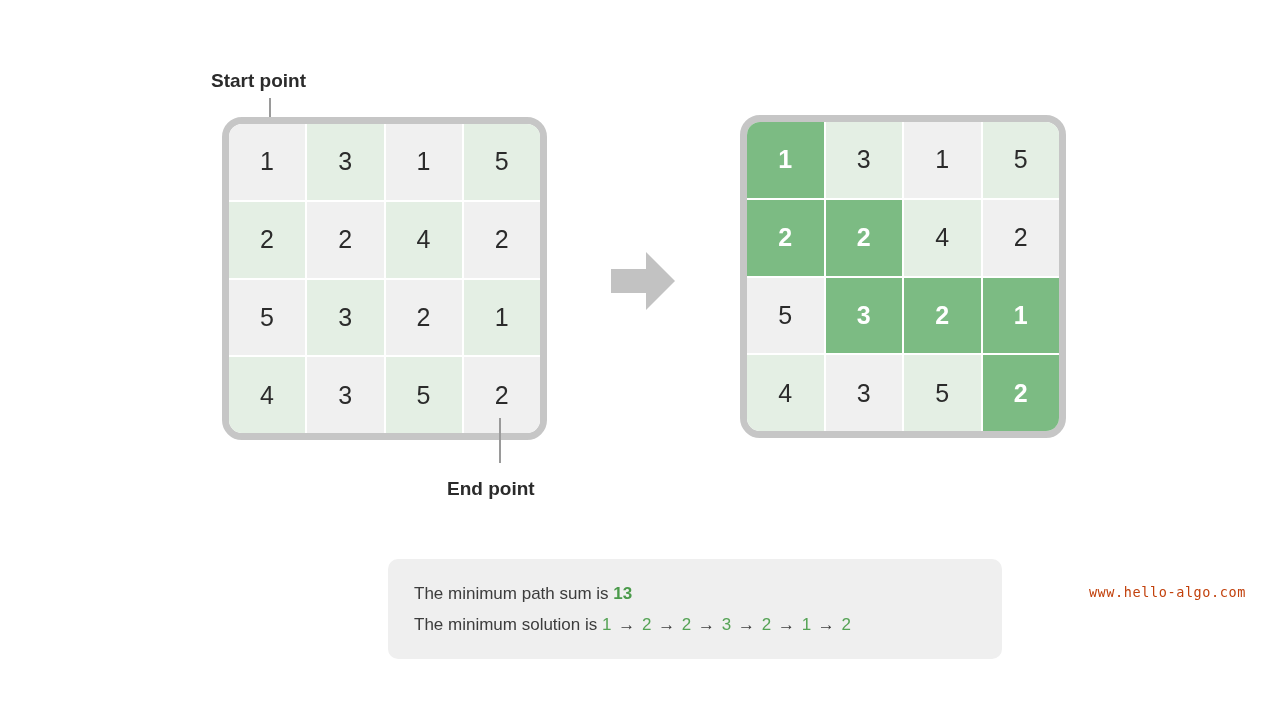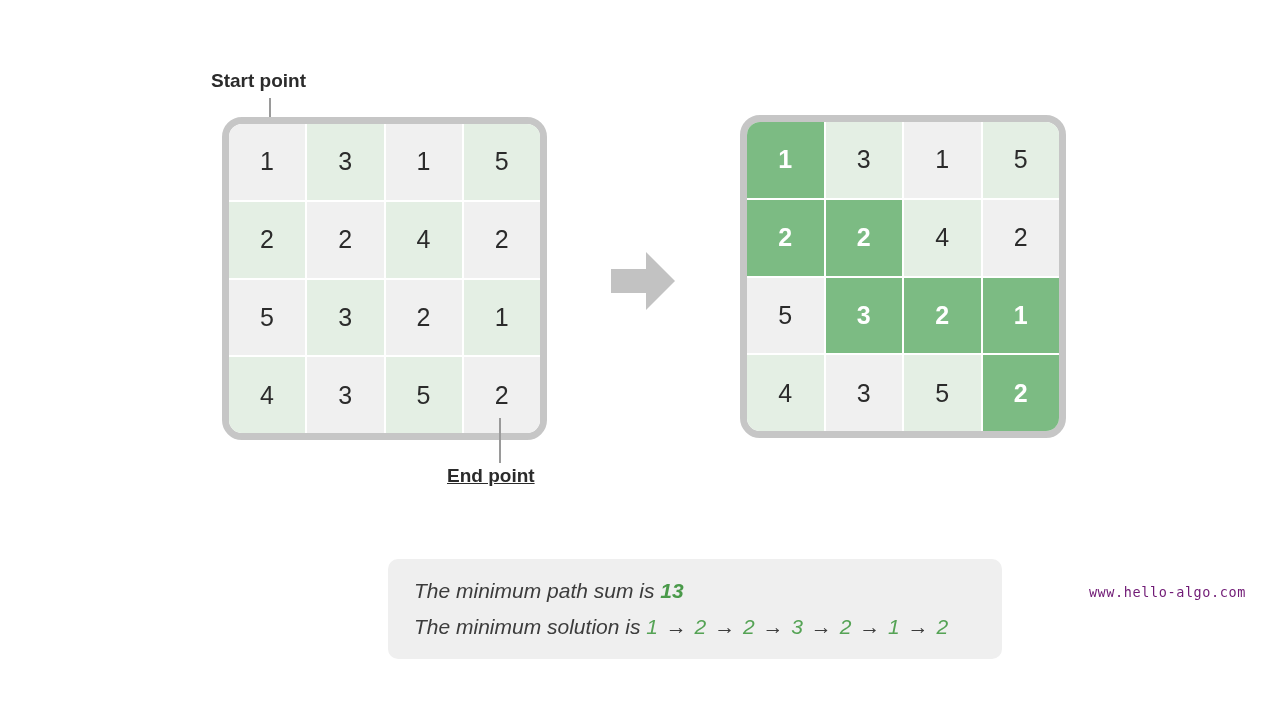--- a/index.html
+++ b/index.html
@@ -56,21 +56,21 @@
 
   
   .point-label {
     position: absolute;
     font-size: 19px;
     font-weight: 700;
     color: #2b2b2b;
     white-space: nowrap;
   }
   #label-start { left: 211px; top: 70px; }
-  #label-end   { left: 447px; top: 465px; text-decoration: underline; }
+  #label-end   { left: 447px; top: 478px; }
 
   .connector {
     position: absolute;
     width: 1.5px;
     background: #9a9a9a;
   }
   #connector-start { left: 269px; top: 98px;  height: 72px; }
   #connector-end   { left: 499px; top: 418px; height: 45px; }
 
   
@@ -91,46 +91,45 @@
     height: 100px;
     background: #efefef;
     border-radius: 10px;
     padding: 16px 26px;
     display: flex;
     flex-direction: column;
     justify-content: center;
     gap: 9px;
   }
   .result-line {
-    font-size: 21px;
+    font-size: 17px;
     color: #3c3c3c;
     line-height: 1.25;
     white-space: nowrap;
-    font-style: italic;
   }
   .sum-value {
     font-weight: 700;
     color: #4a9a4a;
   }
   .path-num {
     color: #55a355;
   }
   .path-arrow {
     color: #3c3c3c;
     padding: 0 2px;
   }
 
   
   #watermark {
     position: absolute;
     right: 34px;
     bottom: 21px;
     font-family: "DejaVu Sans Mono", monospace;
     font-size: 13.5px;
-    color: #701a75;
+    color: #c2410c;
     letter-spacing: 0.6px;
   }
 </style>
 </head>
 <body>
 
 <div id="stage">
 
   <div class="point-label" id="label-start">Start point</div>
   <div class="connector" id="connector-start"></div>

